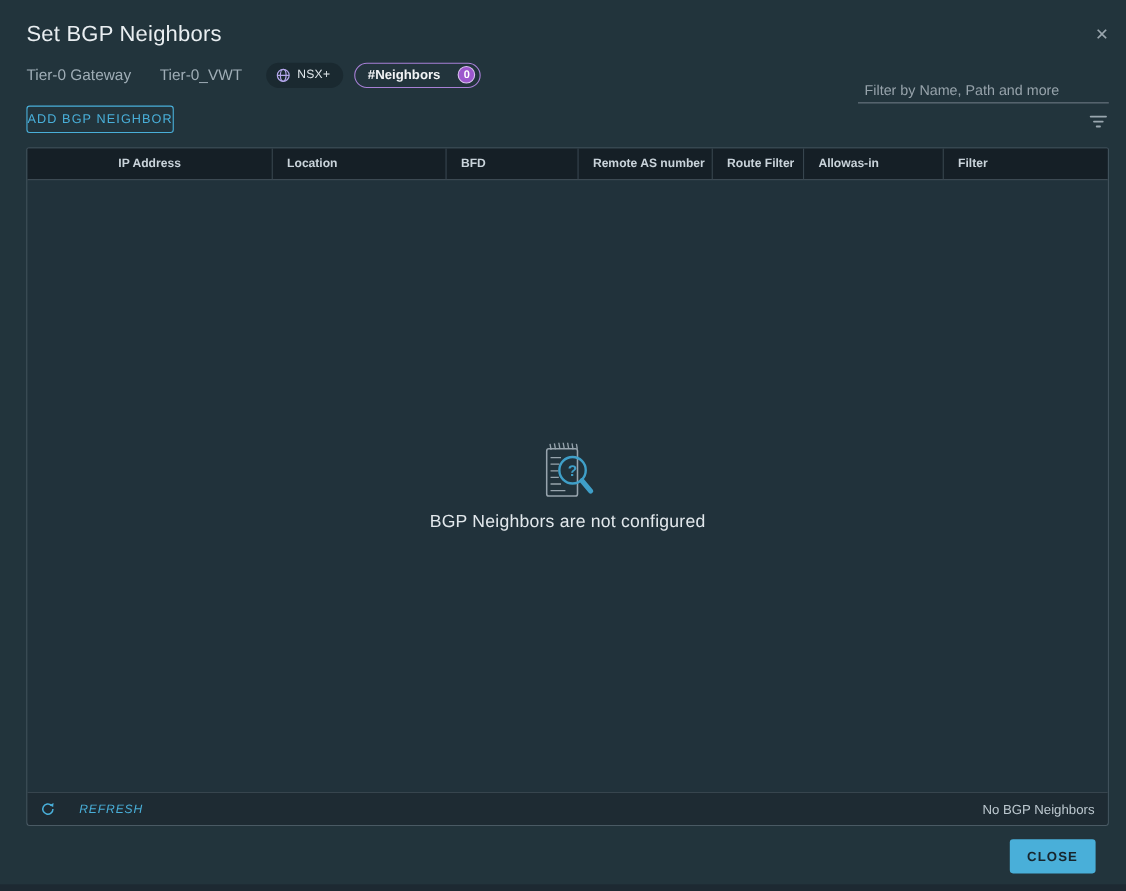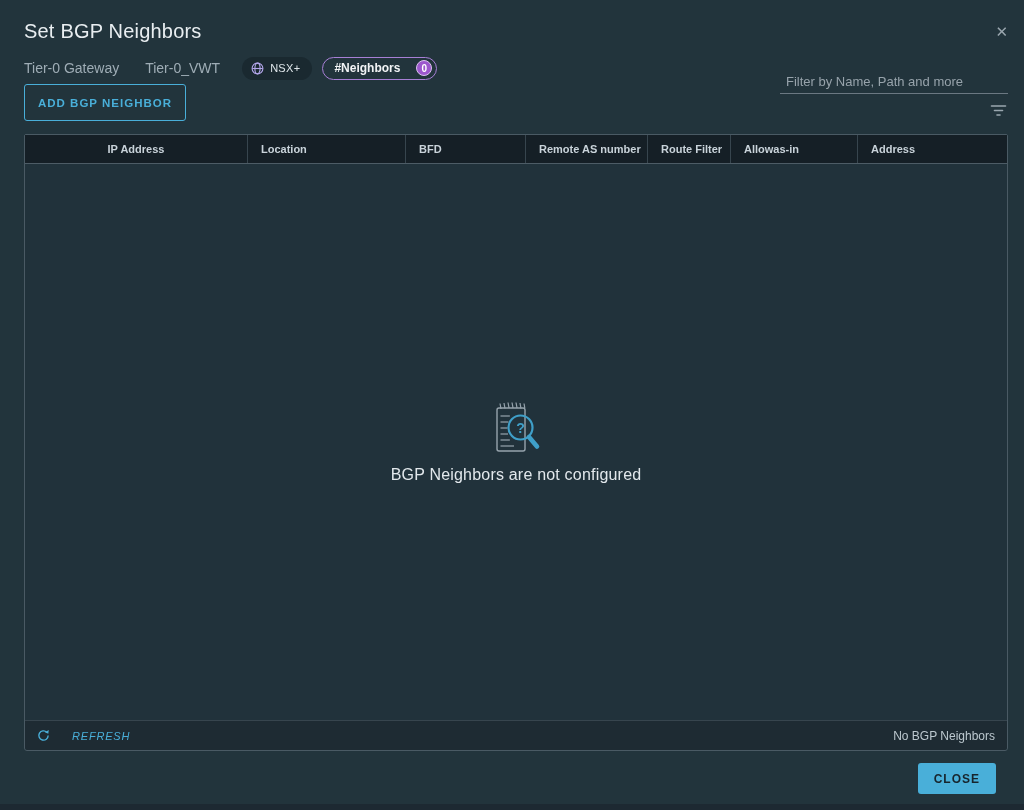--- a/index.html
+++ b/index.html
@@ -48,22 +48,22 @@
   }
 
   
   .toolbar {
     display: flex; align-items: flex-end; justify-content: space-between;
     padding: 0 16px 0 24px; margin-top: 15px; height: 26px;
   }
   .add-btn {
     background: transparent; border: 1px solid #49afd9; border-radius: 3px;
     color: #49afd9; font-family: "Liberation Sans", sans-serif;
-    font-size: 11.5px; font-weight: 700; letter-spacing: 1px;
-    height: 37px; padding: 0 13px; cursor: pointer;
+    font-size: 11.5px; font-weight: 400; letter-spacing: 1px;
+    height: 25px; padding: 0 0; cursor: pointer;
   }
   .filter-wrap { display: flex; align-items: flex-end; gap: 10px; flex-direction: column; }
   .filter-input {
     width: 228px; background: transparent; border: none;
     border-bottom: 1px solid #6b7882; color: #cdd6dc;
     font-family: "Liberation Sans", sans-serif; font-size: 13px;
     padding: 2px 6px 4px 6px; outline: none;
   }
   .filter-input::placeholder { color: #97a3ab; }
   .filter-icon { padding-bottom: 4px; cursor: pointer; }
@@ -179,21 +179,21 @@
   </div>
 
   <div class="grid">
     <div class="grid-header">
       <div class="gh-cell">IP Address</div>
       <div class="gh-cell">Location</div>
       <div class="gh-cell">BFD</div>
       <div class="gh-cell">Remote AS number</div>
       <div class="gh-cell">Route Filter</div>
       <div class="gh-cell">Allowas-in</div>
-      <div class="gh-cell">Address</div>
+      <div class="gh-cell">Filter</div>
     </div>
 
     <div class="grid-body">
       <span>
         <svg width="58" height="56" viewBox="0 0 58 56" fill="none">
 
           <rect x="10" y="8" width="28" height="43" rx="2" stroke="#97a4ad" stroke-width="1.4"></rect>
           <g stroke="#97a4ad" stroke-width="1.2">
             <line x1="13" y1="3.5" x2="14" y2="9"></line>
             <line x1="17" y1="3" x2="18" y2="8.5"></line>

